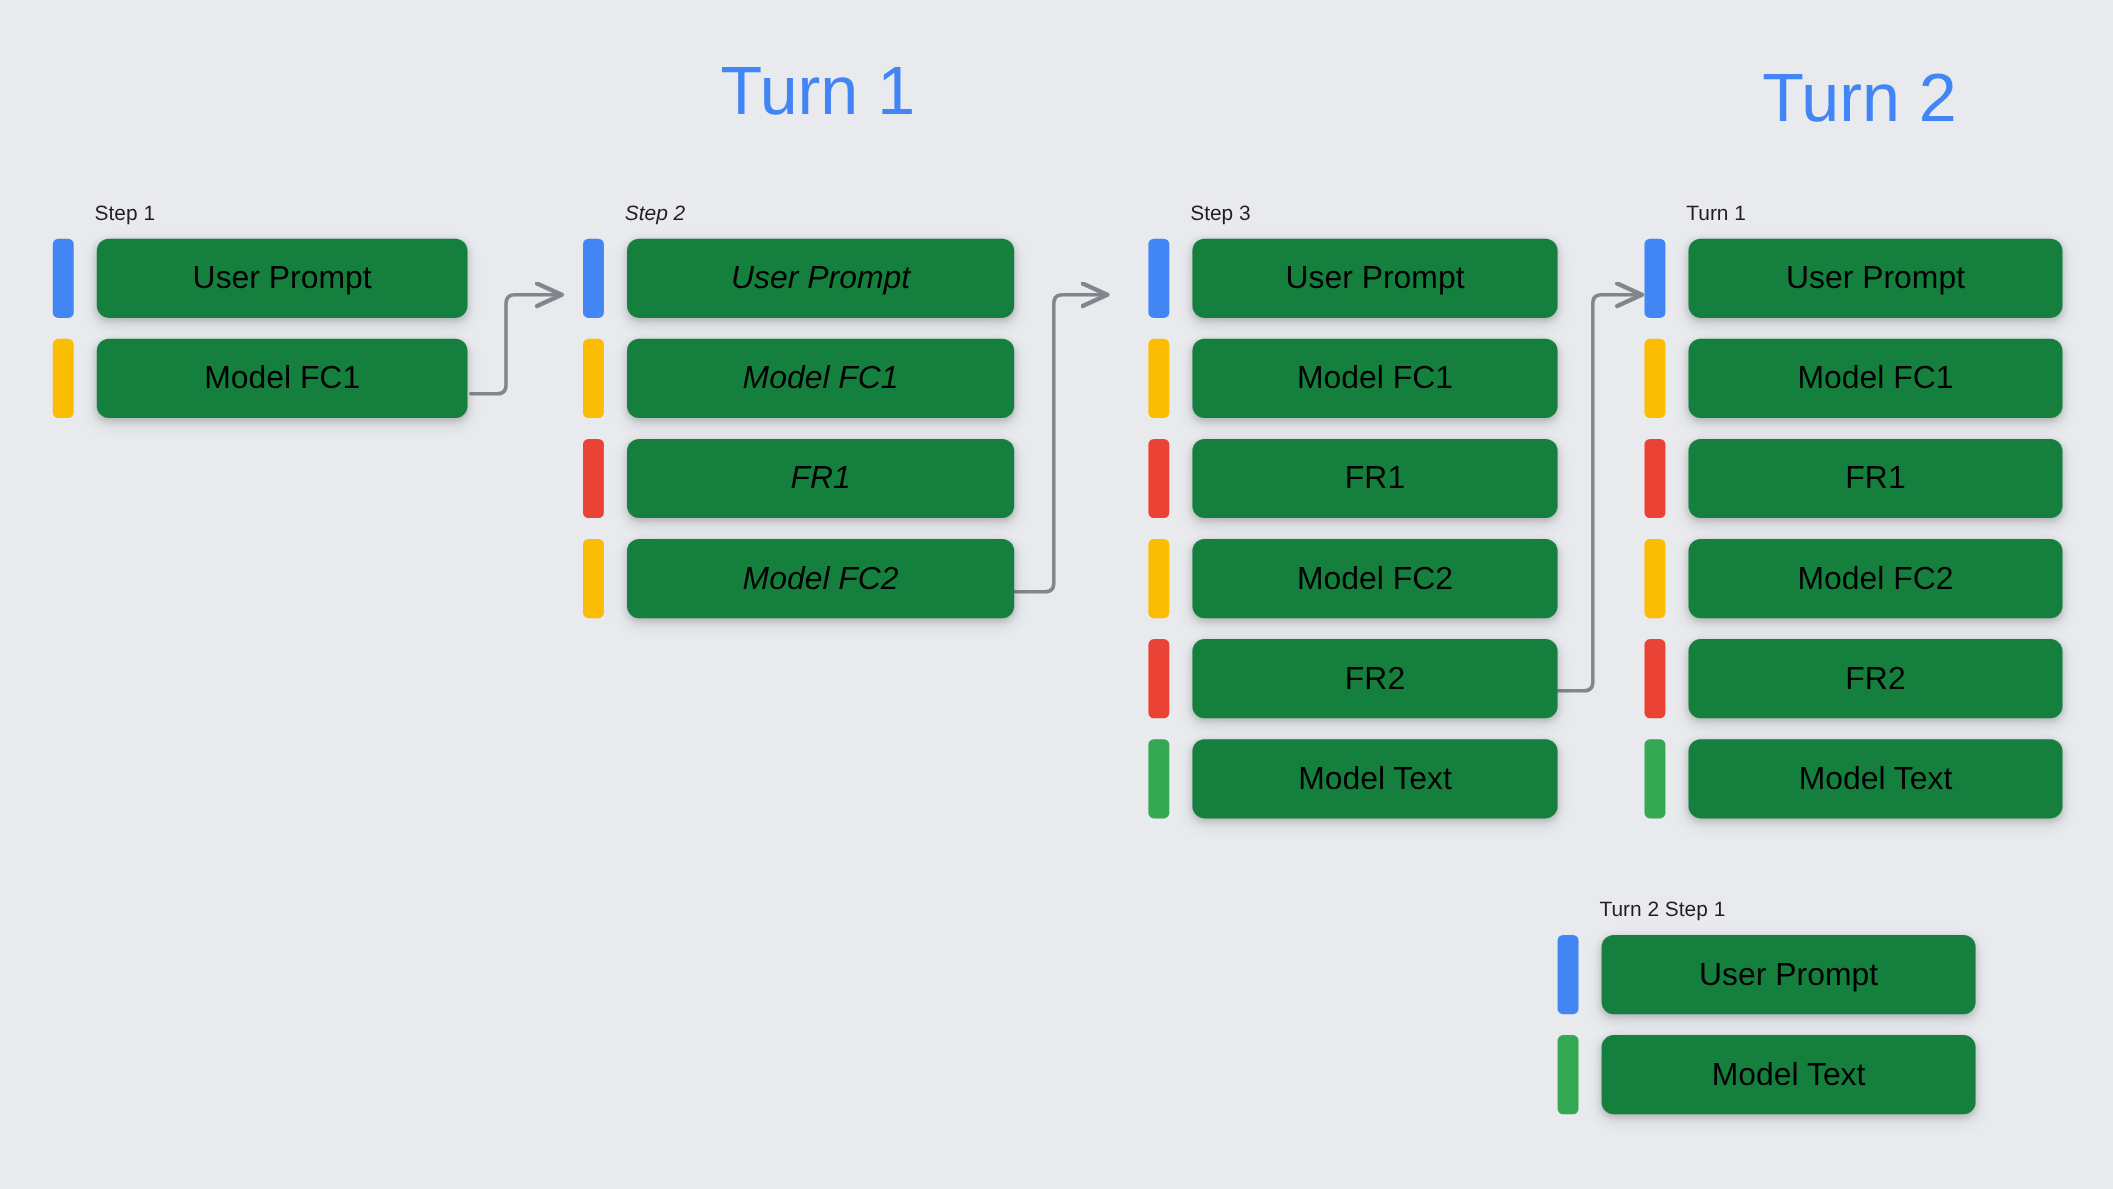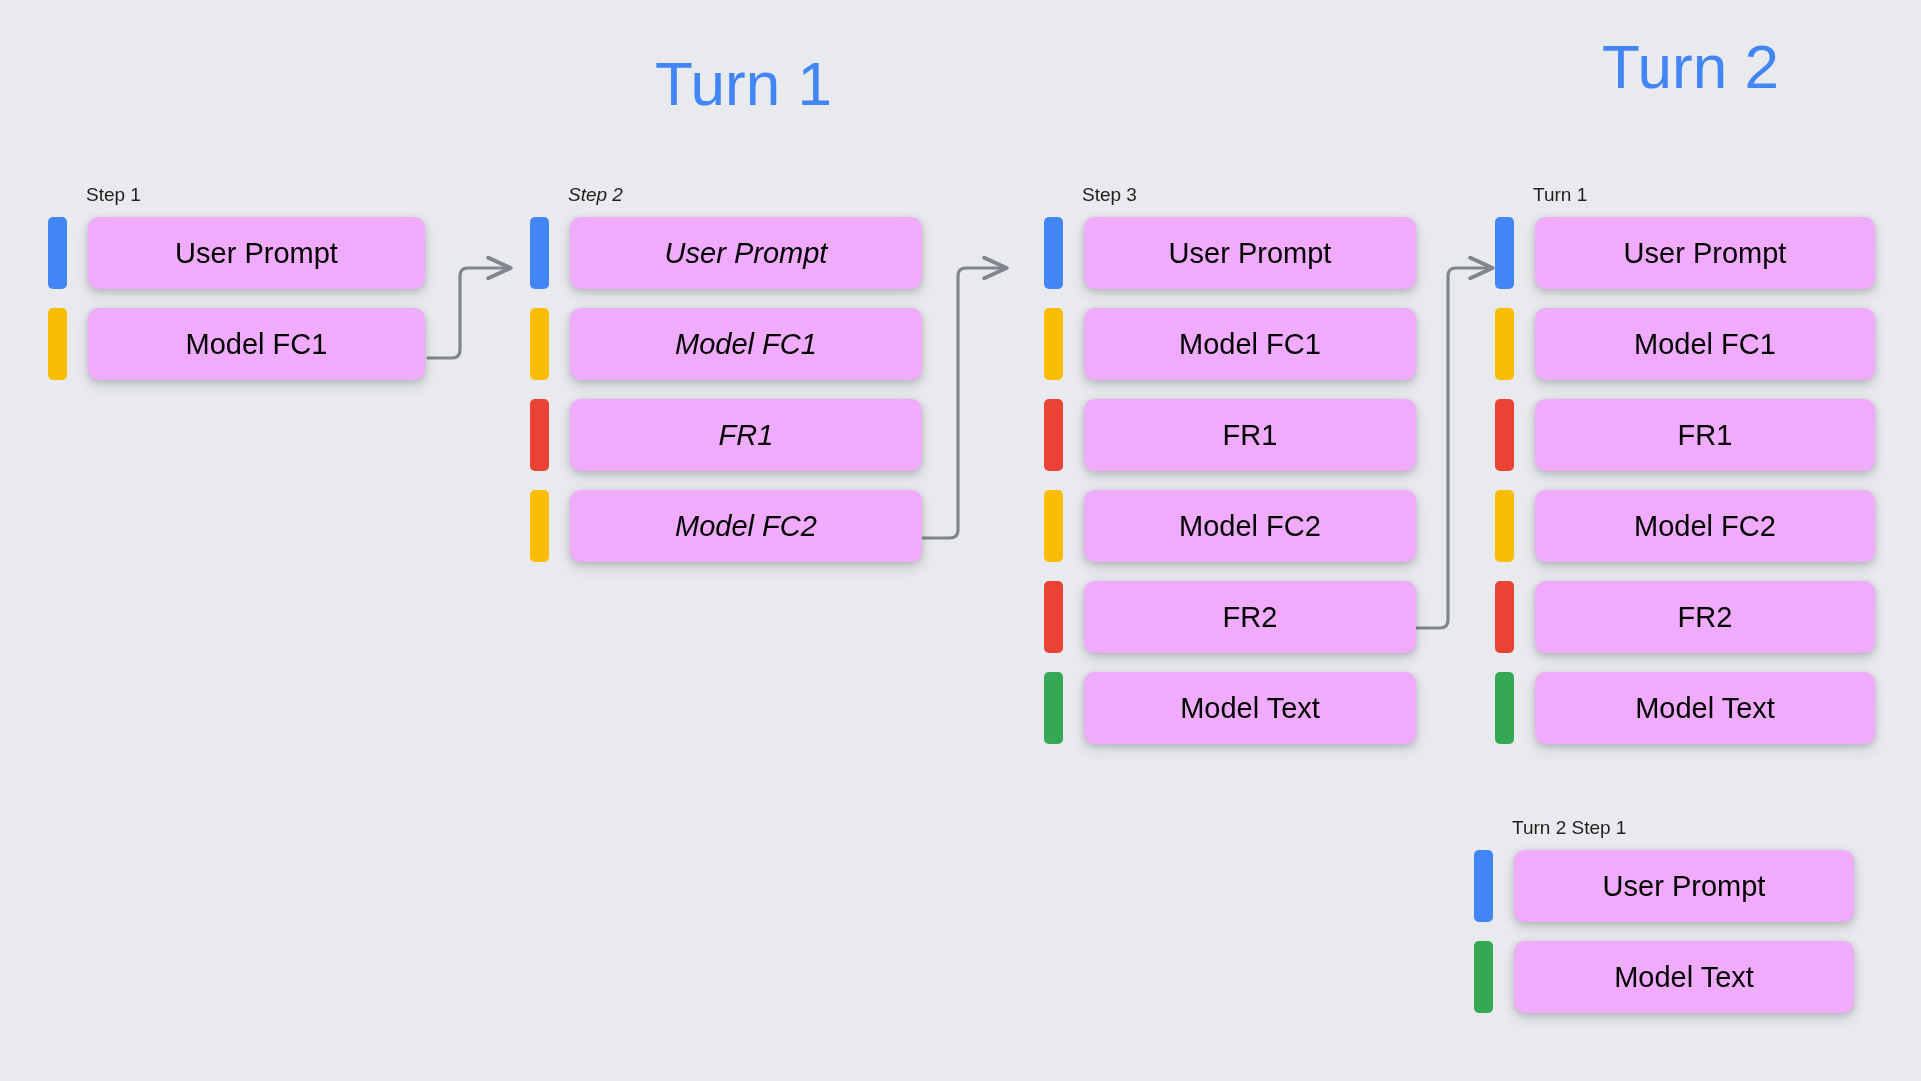--- a/index.html
+++ b/index.html
@@ -27,21 +27,21 @@
   .turn-title {
     position: absolute;
     font-size: 62px;
     font-weight: 400;
     color: #4285F4;
     letter-spacing: 0px;
     white-space: nowrap;
     line-height: 1;
   }
   #turn-title-1 { left: 655px; top: 53px; }
-  #turn-title-2 { left: 1602px; top: 36px; }
+  #turn-title-2 { left: 1602px; top: 59px; }
 
   
   .column {
     position: absolute;
     width: 400px;
   }
 
   .column-label {
     font-size: 19px;
     font-weight: 400;
@@ -71,21 +71,21 @@
 
   .bar.blue   { background: #4285F4; }
   .bar.yellow { background: #FBBC04; }
   .bar.red    { background: #EA4335; }
   .bar.green  { background: #34A853; }
 
   .card {
     margin-left: 21px;
     flex: 1 1 auto;
     height: 72px;
-    background: #f0abfc;
+    background: #15803d;
     border-radius: 11px;
     box-shadow: 0 2px 6px rgba(60,64,67,0.22), 0 6px 14px rgba(60,64,67,0.14);
     display: flex;
     align-items: center;
     justify-content: center;
   }
 
   .card-label {
     font-size: 29px;
     font-weight: 400;
@@ -262,21 +262,21 @@
     </div>
 
     <div class="row">
       <div class="bar green"></div>
       <div class="card">
         <span class="card-label">Model Text</span>
       </div>
     </div>
   </div>
 
-  <div class="column" style="left:1474px; top:818px; width:380px;">
+  <div class="column" style="left:1416px; top:818px; width:380px;">
     <div class="column-label">Turn 2 Step 1</div>
 
     <div class="row">
       <div class="bar blue"></div>
       <div class="card">
         <span class="card-label">User Prompt</span>
       </div>
     </div>
 
     <div class="row">

